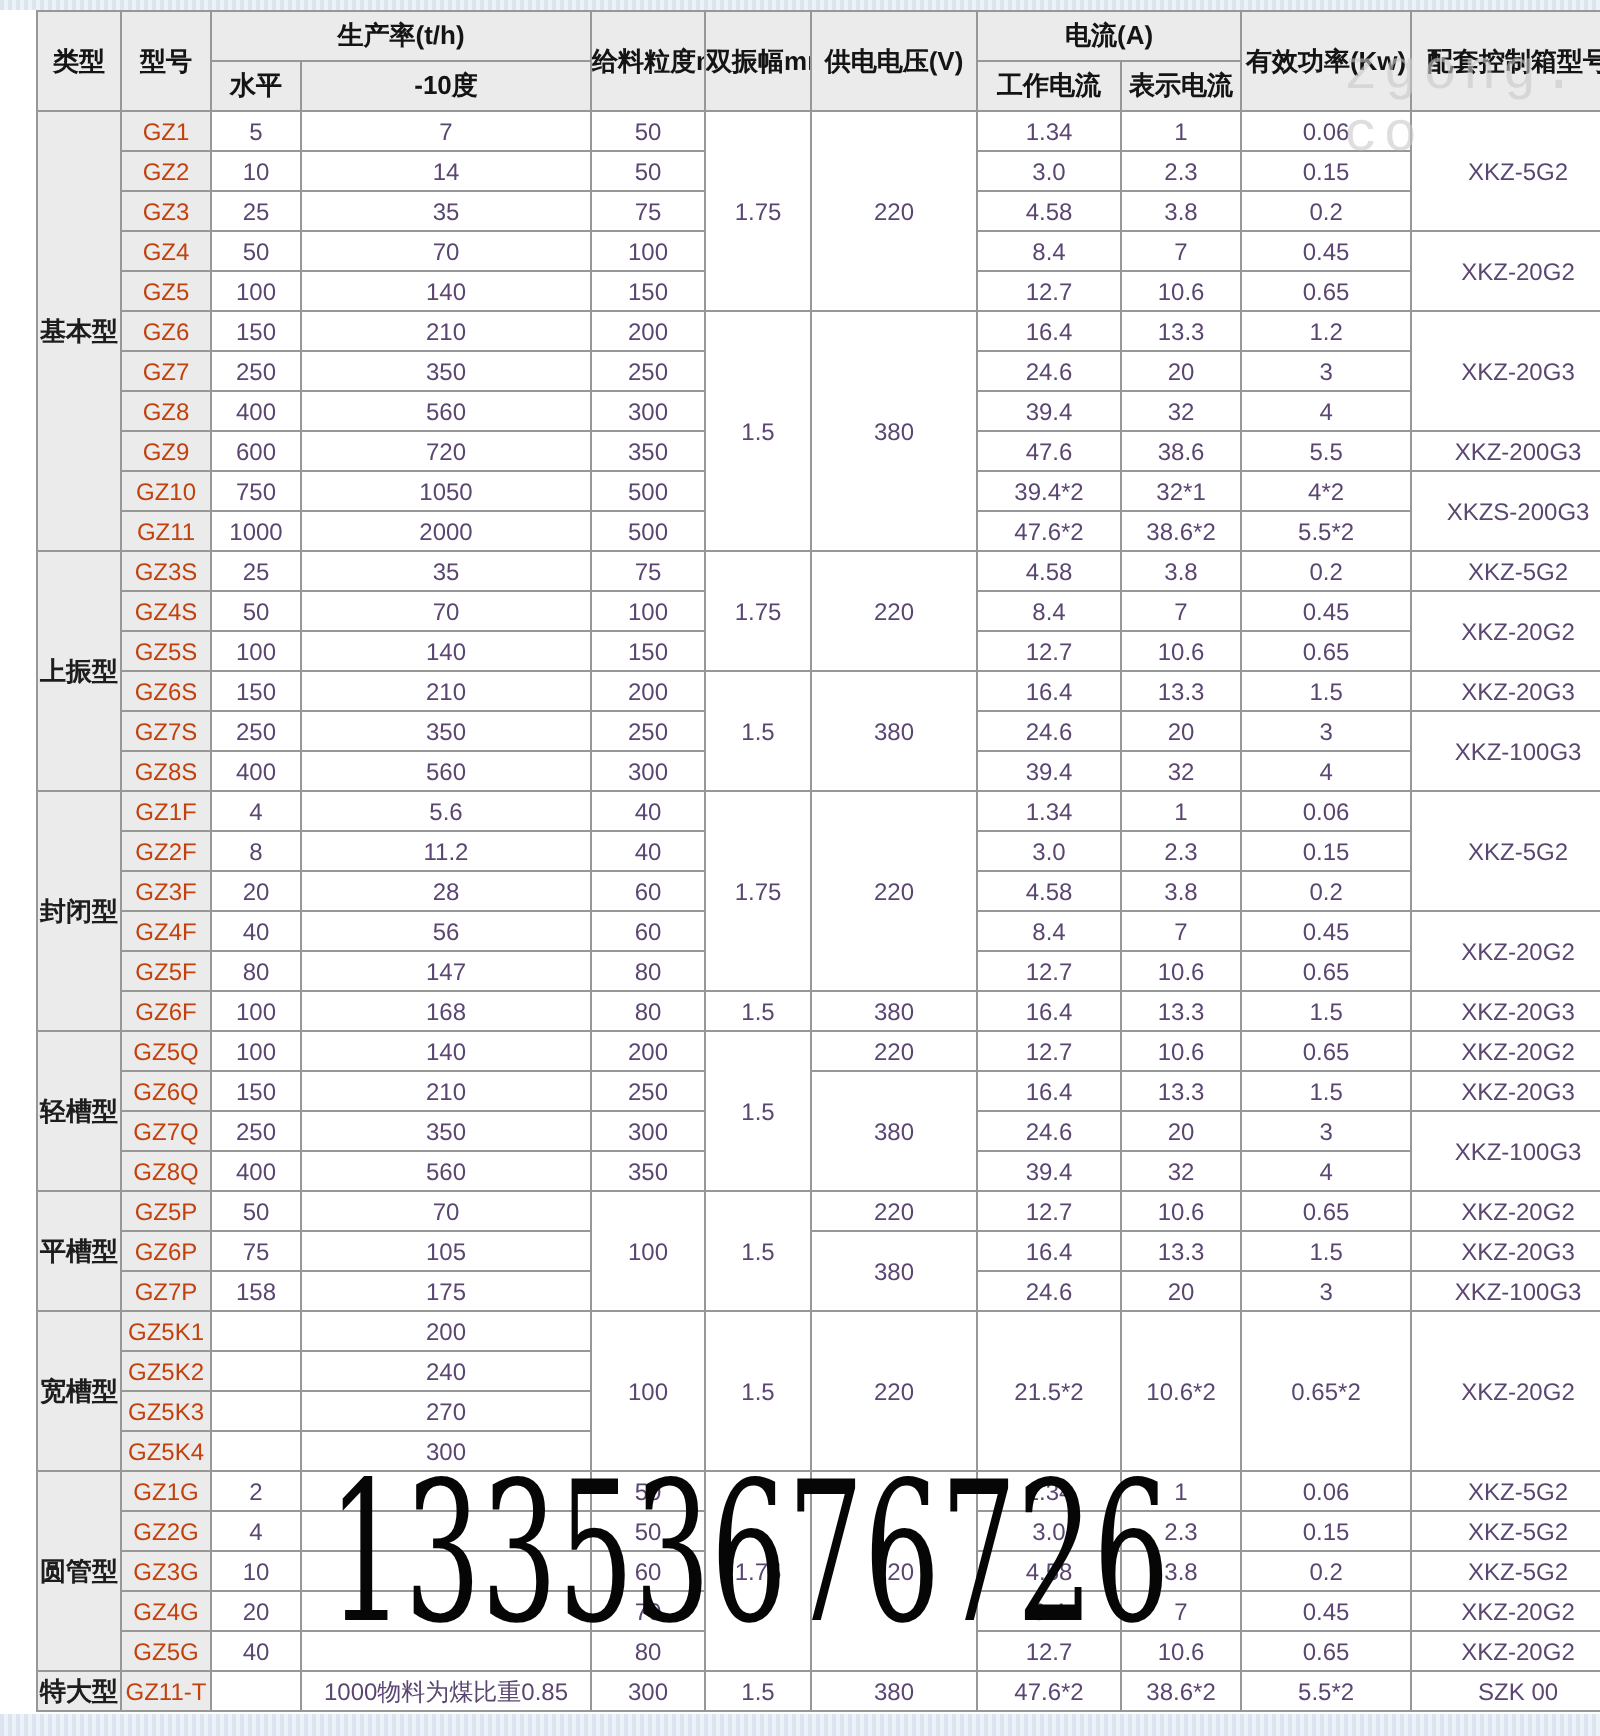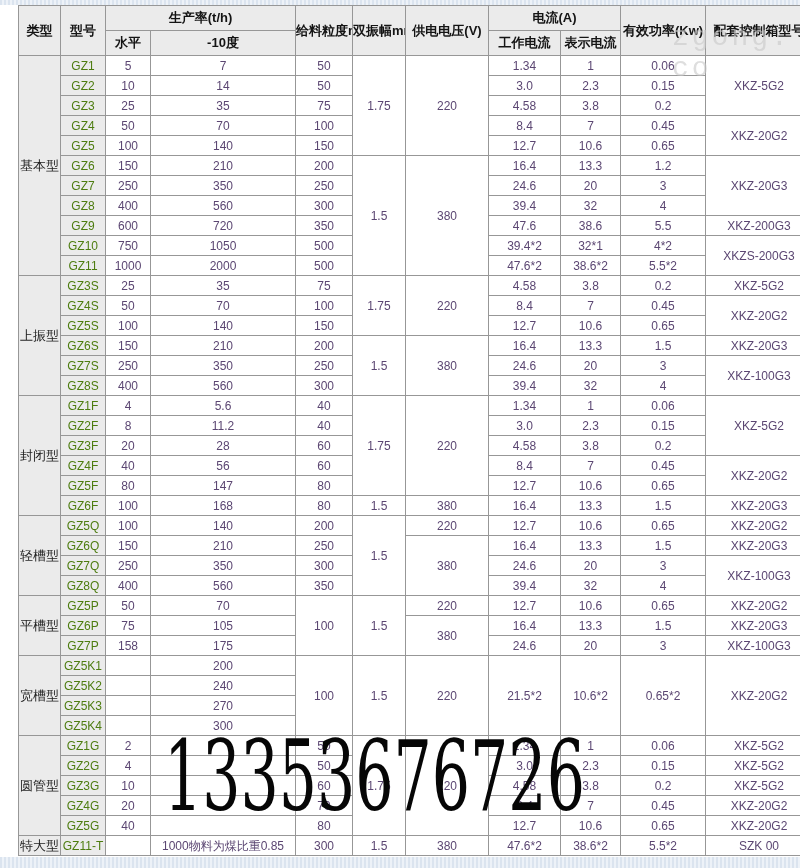--- a/index.html
+++ b/index.html
@@ -27,24 +27,24 @@
   }
   #spec thead th{
     background:#ebebeb;color:#141414;
     font-size:13px;font-weight:bold;height:24px;
   }
   #spec tbody td{
     height:19px;font-size:12px;color:#5b4672;background:#ffffff;
     line-height:1;
   }
   #spec td.type-cell{
-    background:#ebebeb;color:#1d1d1d;font-weight:normal;font-size:13px;
+    background:#ebebeb;color:#1d1d1d;font-weight:bold;font-size:13px;
   }
   #spec td.model-cell{
-    background:#ebebeb;color:#4d7c0f;
+    background:#ebebeb;color:#c2410c;
   }
   #watermark-site{
     position:absolute;left:672px;top:22px;z-index:5;
     font-family:Liberation Mono, monospace;
     font-size:28px;color:#c9c9c9;opacity:.6;letter-spacing:3px;
     pointer-events:none;
   }
   #watermark-phone{
     position:absolute;left:164px;top:728px;z-index:6;
     font-family:"DejaVu Serif", serif;

